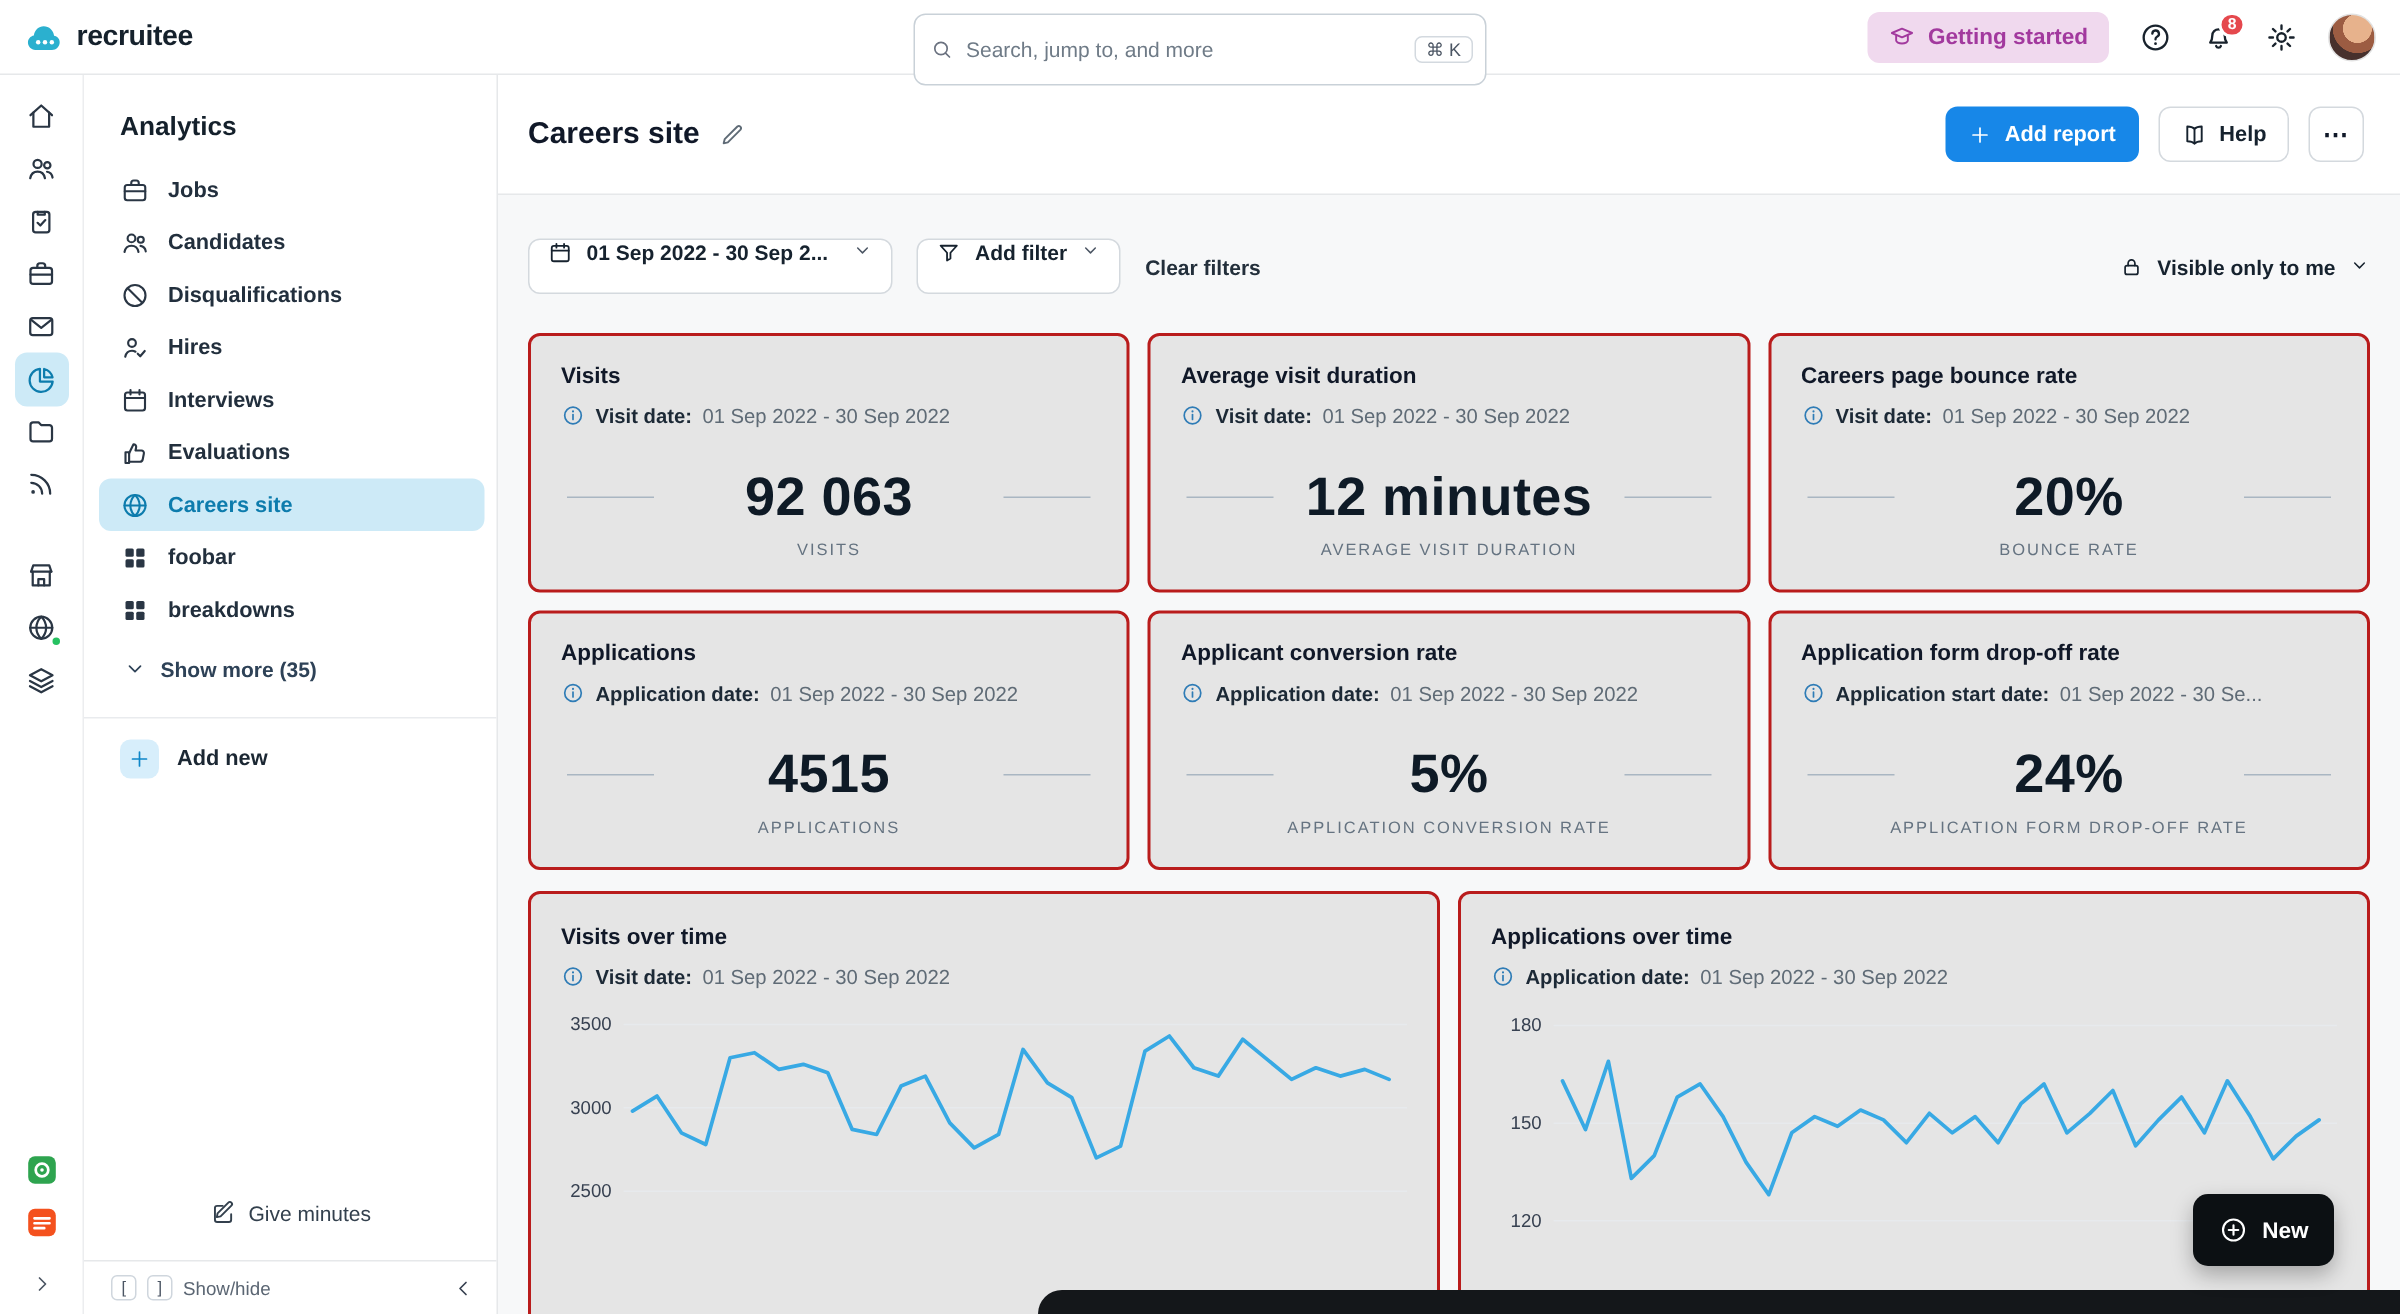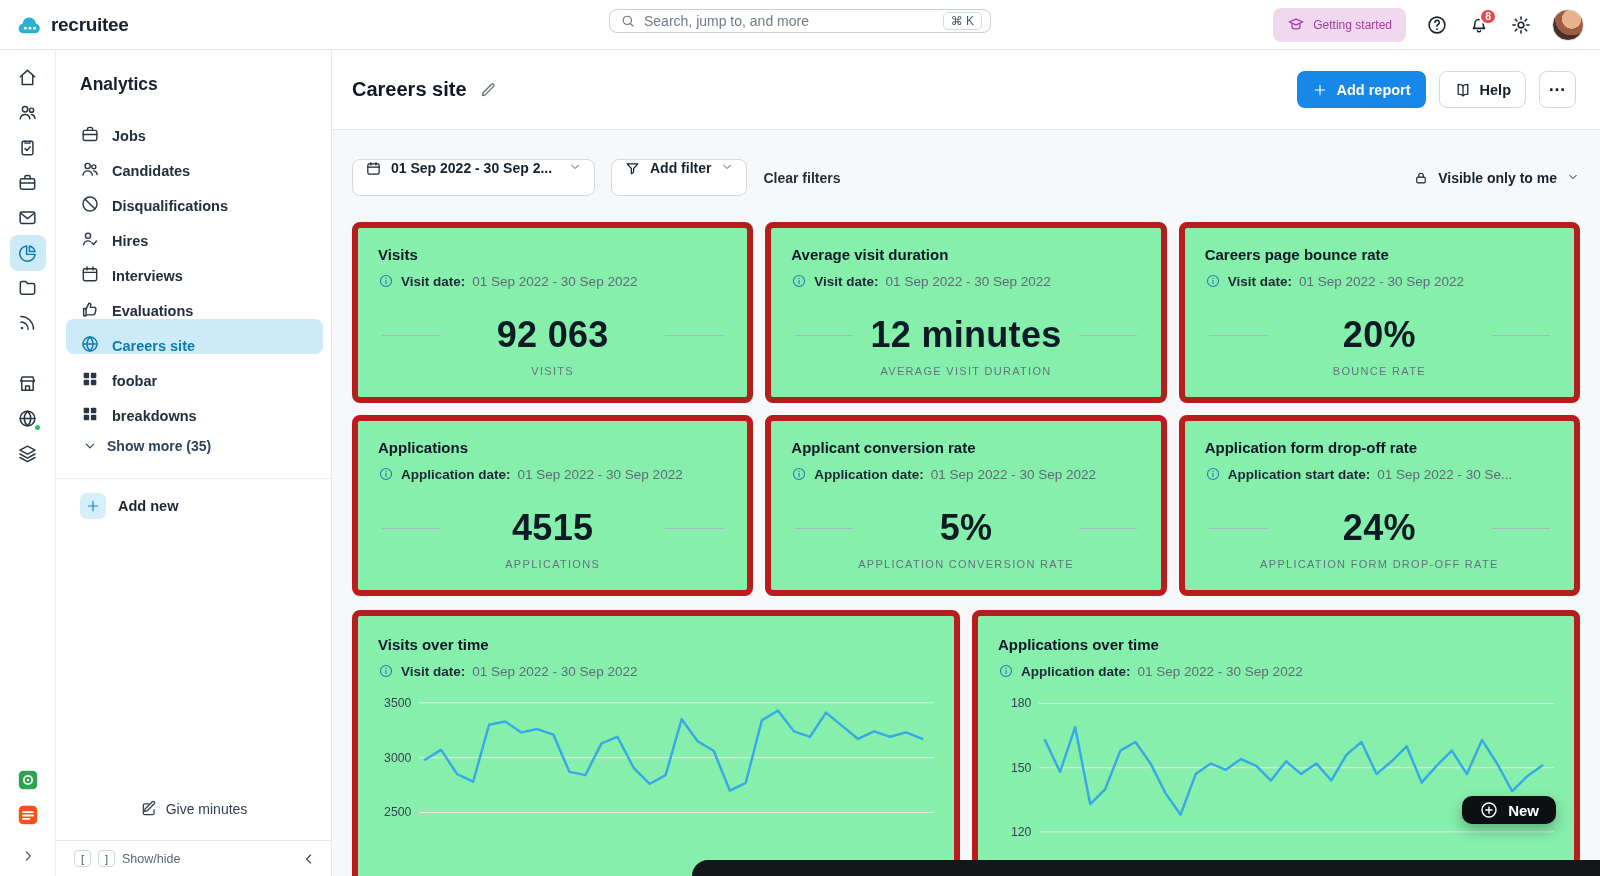--- a/index.html
+++ b/index.html
@@ -24,26 +24,26 @@
   .icon svg{width:100%;height:100%;}
   .s14{width:14px;height:14px}.s16{width:16px;height:16px}.s17{width:17px;height:17px}
   .s18{width:18px;height:18px}.s20{width:20px;height:20px}.s21{width:21px;height:21px}
   .s22{width:22px;height:22px}
 
   
   .topbar{height:50px;background:#fff;border-bottom:1px solid var(--border);display:flex;align-items:center;padding:16px 16px;position:relative;z-index:8;}
   .brand{display:flex;align-items:center;gap:7px;cursor:pointer;}
   .logo{width:28px;height:28px;}
   .brand-name{font-size:19px;font-weight:700;color:#15212c;letter-spacing:-.3px;}
-  .searchbox{position:absolute;left:50%;top:9px;transform:translateX(-50%);width:382px;height:24px;border:1px solid #c9d1d8;border-radius:8px;display:flex;align-items:center;gap:8px;padding:0 8px 0 10px;background:#fff;color:#6b7280;}
+  .searchbox{position:absolute;left:50%;top:9px;transform:translateX(-50%);width:382px;height:48px;border:1px solid #c9d1d8;border-radius:8px;display:flex;align-items:center;gap:8px;padding:0 8px 0 10px;background:#fff;color:#6b7280;}
   .search-input{flex:1;border:none;outline:none;font-size:14px;color:#374151;background:transparent;min-width:0;}
   .search-input::placeholder{color:#6f7b87;}
   .keycap{border:1px solid #d3d9df;border-radius:5px;padding:1px 7px;font-size:12px;color:#4b5563;background:#fff;white-space:nowrap;}
   .topbar-right{margin-left:auto;display:flex;align-items:center;gap:20px;}
-  .gs-pill{display:flex;align-items:center;gap:8px;height:34px;padding:0 14px;border:none;border-radius:8px;background:var(--gs-bg);color:var(--gs-text);font-size:12px;font-weight:400;cursor:pointer;}
+  .gs-pill{display:flex;align-items:center;gap:8px;height:34px;padding:0 14px;border:none;border-radius:8px;background:var(--gs-bg);color:var(--gs-text);font-size:15px;font-weight:700;cursor:pointer;}
   .tb-icon{position:relative;border:none;background:none;color:#18222c;cursor:pointer;display:flex;align-items:center;}
   .badge{position:absolute;top:-6px;right:-7px;min-width:17px;height:17px;border-radius:9px;background:var(--badge);color:#fff;font-size:10.5px;font-weight:700;display:flex;align-items:center;justify-content:center;padding:0 4px;border:2px solid #fff;}
   .avatar{width:32px;height:32px;border-radius:50%;cursor:pointer;background:radial-gradient(circle at 62% 30%,#e7b28c 0 34%,#9c5c42 35% 58%,#47302c 59% 100%);border:1px solid #e2e2e2;}
 
   
   .body-row{display:flex;height:826px;}
 
   
   .rail{width:56px;border-right:1px solid #ecedef;display:flex;flex-direction:column;align-items:center;padding-top:10px;background:#fff;flex:none;}
   .rail-btn{width:36px;height:35px;display:flex;align-items:center;justify-content:center;border:none;background:none;color:#2a3644;cursor:pointer;border-radius:8px;position:relative;}
@@ -51,21 +51,21 @@
   .rail-btn.gap-top{margin-top:26px;}
   .presence-dot{position:absolute;right:4px;bottom:4px;width:9px;height:9px;border-radius:50%;background:#26c161;border:2px solid #fff;}
   .rail-bottom{margin-top:auto;display:flex;flex-direction:column;align-items:center;gap:11px;padding-bottom:12px;}
   .rail-app{width:24px;height:24px;border:none;background:none;cursor:pointer;padding:0;}
   .rail-app svg{width:24px;height:24px;display:block;}
   .rail-expand{border:none;background:none;color:#4b5563;cursor:pointer;margin-top:10px;display:flex;}
 
   
   .sidebar{width:276px;border-right:1px solid var(--border);background:#fff;display:flex;flex-direction:column;flex:none;position:relative;}
   .sb-title{margin:24px 0 14px 24px;font-size:17.5px;font-weight:700;color:#14202b;}
-  .nav-item{display:flex;align-items:flex-end;gap:12px;height:35px;margin:0 8px 0 10px;padding:0 8px 0 14px;border-radius:8px;cursor:pointer;text-decoration:none;color:#222f3d;}
+  .nav-item{display:flex;align-items:center;gap:12px;height:35px;margin:0 8px 0 10px;padding:0 8px 0 14px;border-radius:8px;cursor:pointer;text-decoration:none;color:#222f3d;}
   .nav-item .icon{color:#2a3644;}
   .nav-label{font-size:14.5px;font-weight:600;}
   .nav-item.active{background:var(--active-bg);color:var(--active-text);}
   .nav-item.active .icon{color:var(--active-text);}
   .show-more{display:flex;align-items:center;gap:9px;height:32px;margin:6px 8px 0 10px;padding:0 8px 0 16px;border:none;background:none;color:#2e4257;font-size:14px;font-weight:600;cursor:pointer;border-radius:8px;}
   .sb-divider{border-top:1px solid #e9ebee;margin-top:16px;}
   .add-new{display:flex;align-items:center;gap:12px;margin:14px 0 0 24px;border:none;background:none;cursor:pointer;font-size:14.5px;font-weight:600;color:#1b2733;text-align:right;}
   .add-new-square{width:26px;height:26px;border-radius:7px;background:#d7eefb;color:#0f87c9;display:flex;align-items:center;justify-content:center;}
   .give-feedback{margin-top:auto;align-self:center;margin-bottom:22px;display:flex;align-items:center;gap:8px;border:none;background:none;cursor:pointer;font-size:14px;font-weight:500;color:#33404d;}
   .sb-bottom{height:36px;border-top:1px solid var(--border);display:flex;align-items:center;gap:7px;padding:0 14px 0 18px;color:#5b6673;font-size:12.5px;}
@@ -88,39 +88,39 @@
   .filter-row{margin-top:29px;display:flex;align-items:center;gap:16px;}
   .ctl-btn{display:flex;gap:9px;height:37px;padding:0 12px;border:1px solid #d4d9de;border-radius:8px;background:#fff;color:#16222e;font-size:14px;font-weight:600;cursor:pointer;}
   .ctl-btn .chev{color:#4b5563;}
   .date-btn{width:243px;}
   .date-btn .ctl-text{flex:1;text-align:left;white-space:nowrap;overflow:hidden;}
   .link-btn{border:none;background:none;font-size:14px;font-weight:600;color:#232f3b;cursor:pointer;}
   .visibility-btn{margin-left:auto;display:flex;align-items:flex-start;gap:9px;border:none;background:none;font-size:14px;font-weight:700;color:#16222e;cursor:pointer;}
 
   
   .metric-grid{margin-top:26px;display:grid;grid-template-columns:repeat(3,1fr);gap:12px;}
-  .card{background:#86efac;border:6px solid #b91c1c;border-radius:8px;}
+  .card{background:#e5e5e5;border:2px solid #b91c1c;border-radius:8px;}
   .metric-card{padding:18px 20px 20px;}
   .card-title{font-size:15px;font-weight:700;color:#101828;}
   .info-line{margin-top:10px;display:flex;align-items:center;gap:7px;font-size:13.5px;min-width:0;}
   .info-icon{color:#2f7cb6;}
   .info-label{font-weight:700;color:#1c2936;white-space:nowrap;}
   .info-value{color:var(--text-gray);white-space:nowrap;overflow:hidden;text-overflow:ellipsis;}
   .value-row{margin-top:25px;display:flex;align-items:center;justify-content:space-between;padding:0 4px;}
   .value-line{width:58px;height:1px;background:#a9b6c2;}
   .metric-value{font-size:36px;font-weight:700;color:#0e1a26;letter-spacing:.3px;white-space:nowrap;}
   .metric-unit{margin-top:9px;text-align:center;font-size:11px;letter-spacing:1.3px;color:#657381;}
 
   
   .chart-grid{margin-top:14px;display:grid;grid-template-columns:repeat(2,1fr);gap:12px;}
   .chart-card{padding:20px 20px 0;height:320px;overflow:hidden;}
   .chart-svg{display:block;margin-top:16px;width:100%;height:auto;}
 
   
-  .fab-new{position:absolute;right:44px;top:796px;height:28px;display:flex;align-items:center;gap:9px;padding:0 17px;border:none;border-radius:10px;background:#0c1013;color:#fff;font-size:15px;font-weight:700;cursor:pointer;z-index:10;box-shadow:0 6px 14px rgba(0,0,0,.28);}
+  .fab-new{position:absolute;right:44px;top:796px;height:48px;display:flex;align-items:center;gap:9px;padding:0 17px;border:none;border-radius:10px;background:#0c1013;color:#fff;font-size:15px;font-weight:700;cursor:pointer;z-index:10;box-shadow:0 6px 14px rgba(0,0,0,.28);}
   .bottom-sheet{position:absolute;left:692px;right:0;bottom:0;height:16px;background:#14171a;border-top-left-radius:16px;z-index:9;}
 </style>
 </head>
 <body>
 
 <div class="app">
 
   <header class="topbar">
     <div class="brand">
       <span class="icon logo">

